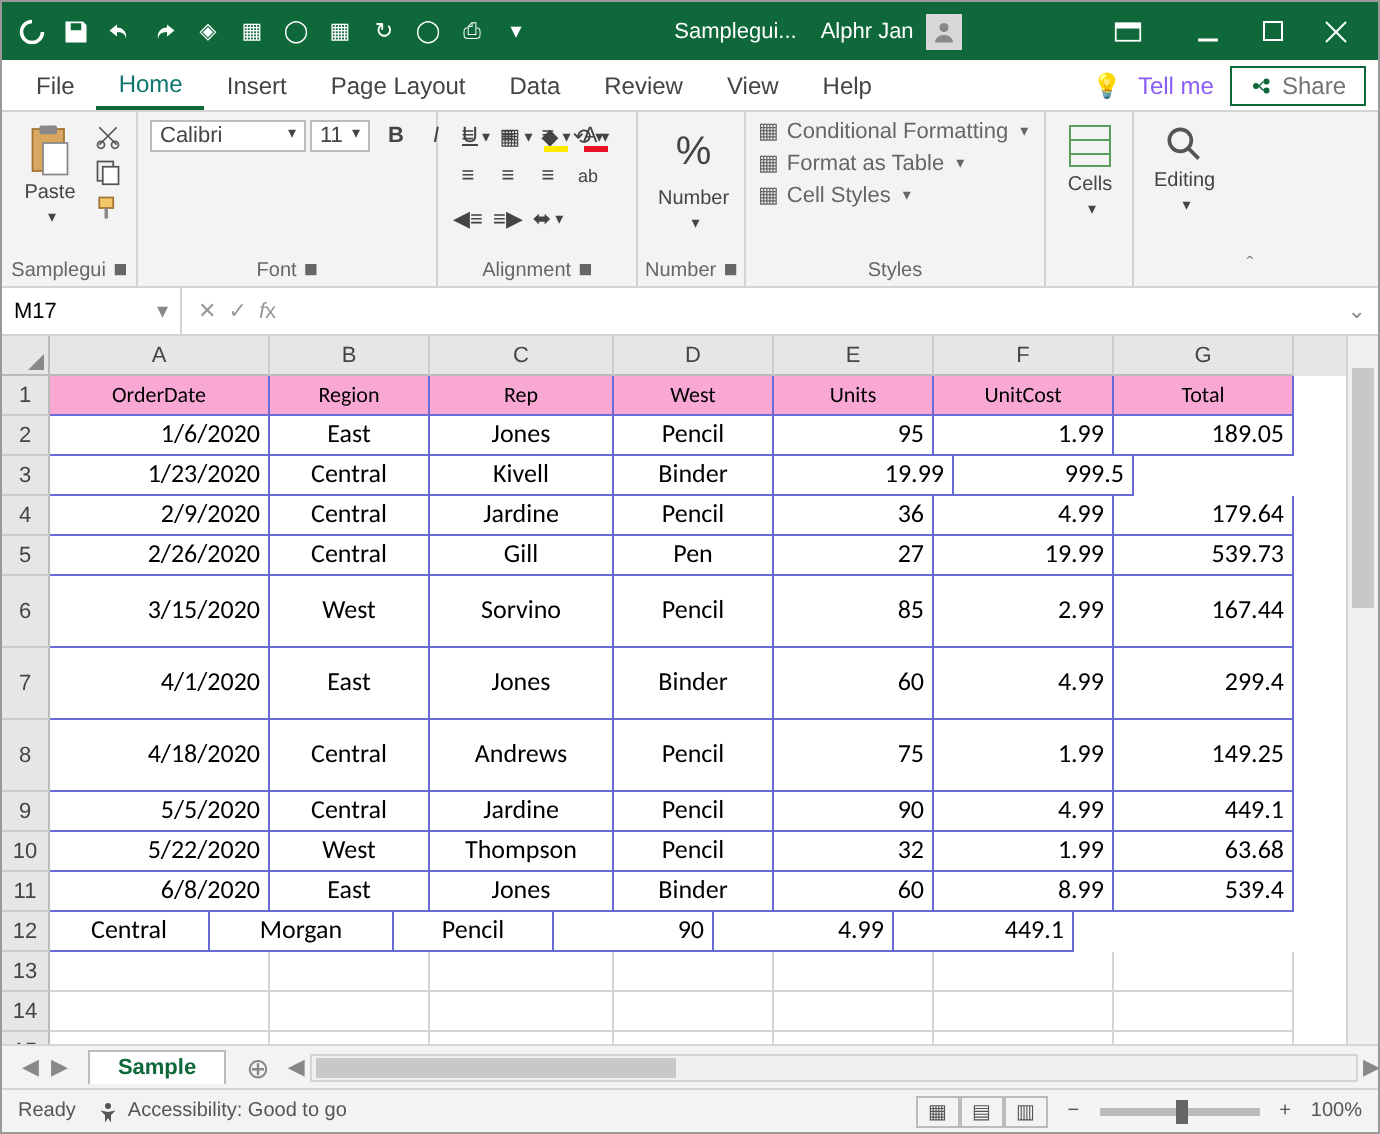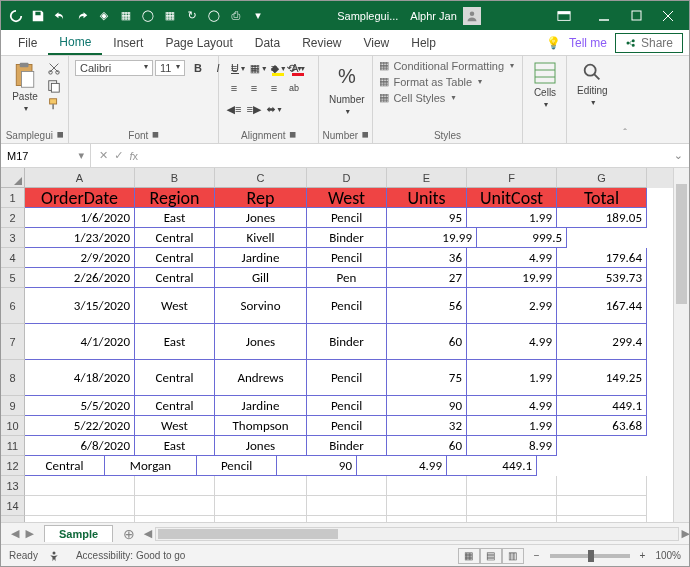--- a/index.html
+++ b/index.html
@@ -44,21 +44,21 @@
 .rh.hh{height:36px}
 .grid-body{flex:1;overflow:hidden}
 .col-hdrs{height:20px;display:flex;background:#e6e6e6}
 .ch{border-right:1px solid #ccc;border-bottom:1px solid #bbb;display:flex;align-items:center;justify-content:center;font-size:11px;color:#444}
 .cA{width:110px}.cB{width:80px}.cC{width:92px}.cD{width:80px}.cE{width:80px}.cF{width:90px}.cG{width:90px}
 .data-rows{}
 .dr{display:flex;height:20px}
 .dr.hh{height:36px}
 .cell{border-right:1px solid #6a6ad6;border-bottom:1px solid #6a6ad6;font-size:13px;font-family:Calibri,Arial;padding:0 4px;display:flex;align-items:center;justify-content:flex-end;background:#fff;overflow:hidden}
 .cell.c{justify-content:center}
-.hdr-row .cell{background:#ef4444;font-size:18px;justify-content:center}
+.hdr-row .cell{background:#f9a8d4;font-size:11px;justify-content:center}
 .dr.empty .cell{border-right:1px solid #d4d4d4;border-bottom:1px solid #d4d4d4}
 .scroll-v{width:16px;background:#f0f0f0;border-left:1px solid #d4d4d4;position:relative}
 .scroll-thumb-v{position:absolute;top:16px;left:2px;right:2px;height:120px;background:#c8c8c8}
 .sheet-tabs{height:22px;background:#f3f3f3;display:flex;align-items:center;border-top:1px solid #d4d4d4;font-size:11px}
 .nav-arrows{display:flex;gap:6px;padding:0 10px;color:#888}
 .sheet-tab{background:#fff;border:1px solid #bbb;border-bottom:none;padding:2px 14px;font-weight:600;color:#0e6839}
 .new-sheet{padding:0 10px;color:#888;font-size:14px}
 .h-scroll{flex:1;margin:0 10px;height:14px;background:#f0f0f0;position:relative;border:1px solid #d4d4d4}
 .h-thumb{position:absolute;left:2px;top:1px;bottom:1px;width:180px;background:#c8c8c8}
 .status{height:22px;background:#f3f3f3;display:flex;align-items:center;border-top:1px solid #d4d4d4;font-size:10px;color:#555;padding:0 8px;gap:10px}
@@ -430,21 +430,21 @@
           <div class="cell cD c">Pen</div>
           <div class="cell cE">27</div>
           <div class="cell cF">19.99</div>
           <div class="cell cG">539.73</div>
         </div>
         <div class="dr hh">
           <div class="cell cA">3/15/2020</div>
           <div class="cell cB c">West</div>
           <div class="cell cC c">Sorvino</div>
           <div class="cell cD c">Pencil</div>
-          <div class="cell cE">56</div>
+          <div class="cell cE">85</div>
           <div class="cell cF">2.99</div>
           <div class="cell cG">167.44</div>
         </div>
         <div class="dr hh">
           <div class="cell cA">4/1/2020</div>
           <div class="cell cB c">East</div>
           <div class="cell cC c">Jones</div>
           <div class="cell cD c">Binder</div>
           <div class="cell cE">60</div>
           <div class="cell cF">4.99</div>
@@ -477,20 +477,21 @@
           <div class="cell cF">1.99</div>
           <div class="cell cG">63.68</div>
         </div>
         <div class="dr">
           <div class="cell cA">6/8/2020</div>
           <div class="cell cB c">East</div>
           <div class="cell cC c">Jones</div>
           <div class="cell cD c">Binder</div>
           <div class="cell cE">60</div>
           <div class="cell cF">8.99</div>
+          <div class="cell cG">539.4</div>
         </div>
         <div class="dr">
           <div class="cell cB c">Central</div>
           <div class="cell cC c">Morgan</div>
           <div class="cell cD c">Pencil</div>
           <div class="cell cE">90</div>
           <div class="cell cF">4.99</div>
           <div class="cell cG">449.1</div>
         </div>
         <div class="dr empty">
@@ -536,21 +537,21 @@
   <div class="new-sheet">⊕</div>
   <div class="h-scroll">
     <span style="position:absolute;left:-12px;top:-1px;color:#888">◀</span>
     <div class="h-thumb"></div>
     <span style="position:absolute;right:-12px;top:-1px;color:#888">▶</span>
   </div>
 </div>
 
 <div class="status">
   <span>Ready</span>
-  <span style="display:flex;align-items:center;gap:16px">
+  <span style="display:flex;align-items:center;gap:4px">
     <svg width="12" height="12" viewBox="0 0 16 16">
         <circle cx="8" cy="4" r="2" fill="#555"></circle>
         <path d="M3 7l5 1 5-1-3 3v5l-2-3-2 3v-5z" fill="#555"></path>
       </svg>
     <span>Accessibility: Good to go</span>
   </span>
   <div class="status-right">
     <div class="view-btns">
       <div class="vb">▦</div>
       <div class="vb">▤</div>

